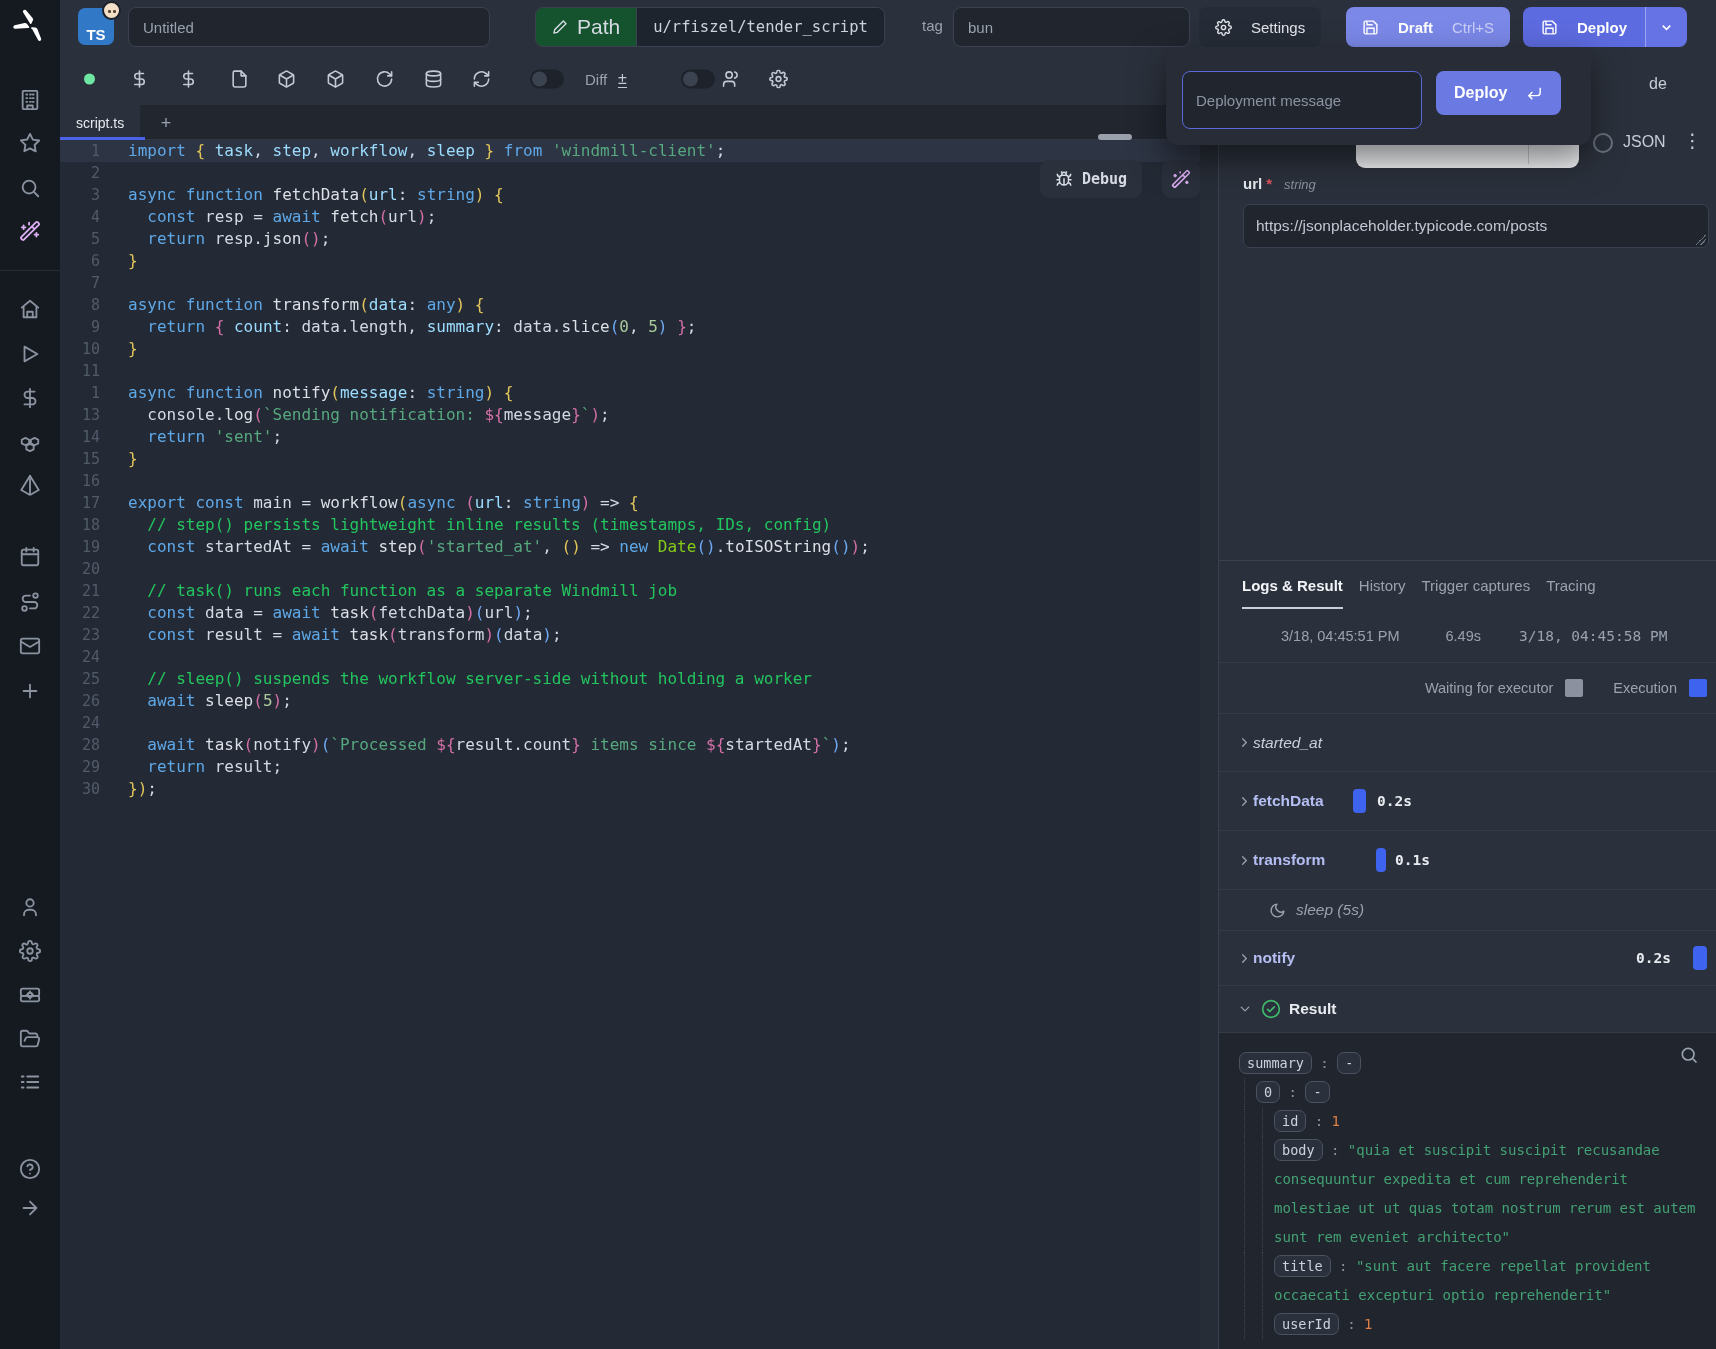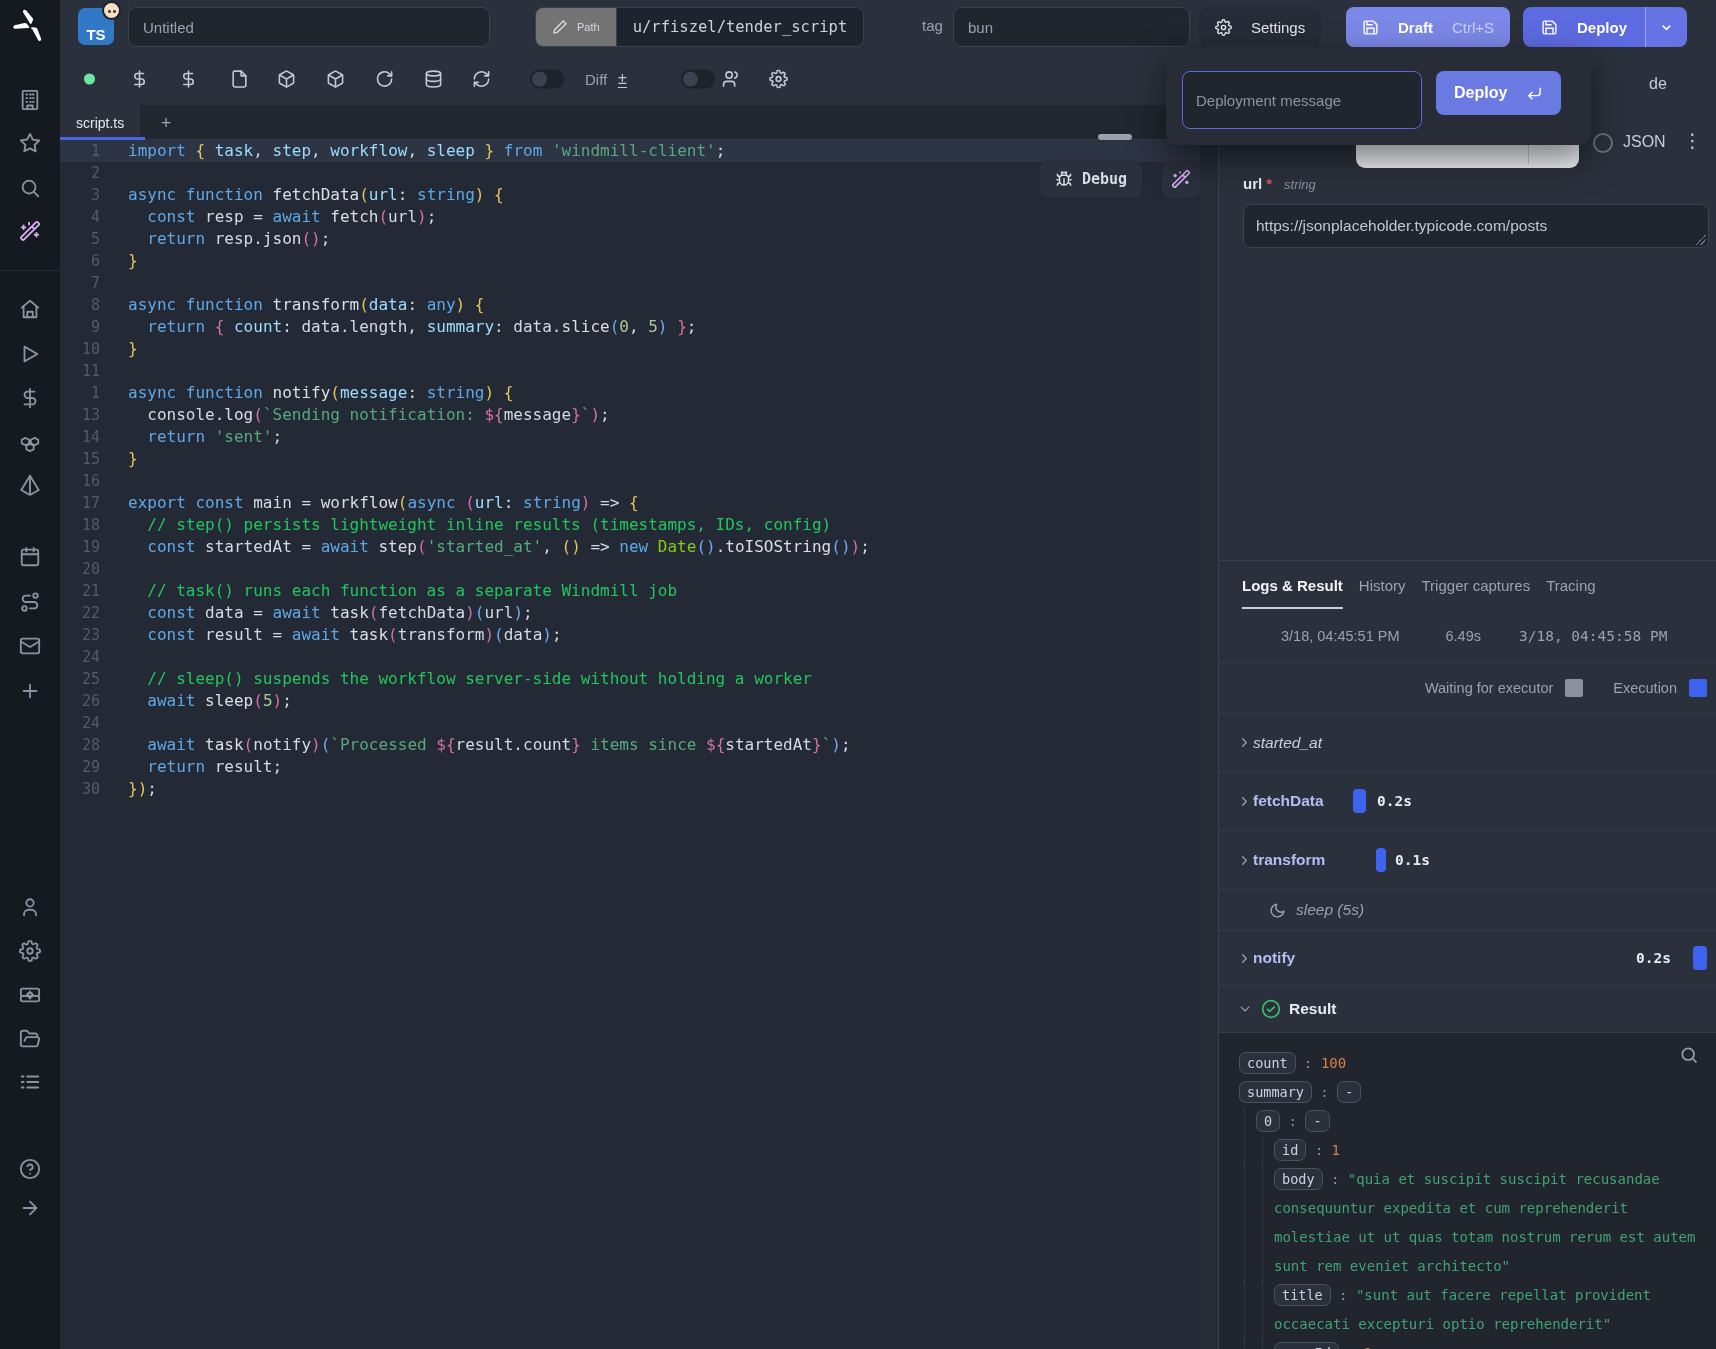--- a/index.html
+++ b/index.html
@@ -15,21 +15,21 @@
   .sb-icon.accent { color:#dcaef2; }
   .sb-div { position:absolute; left:0; width:60px; border-top:1px solid #262c36; }
 
   
   #topbar { position:absolute; left:60px; top:0; width:1656px; height:53px; background:#2b313c; z-index:20; }
   .ts-badge { position:absolute; left:18px; top:8px; width:36px; height:37px; background:#3178c6; border-radius:7px; color:#fff; font-weight:bold; font-size:15px; display:flex; align-items:flex-end; justify-content:center; padding-bottom:2px; }
   .ts-bun { position:absolute; right:-7px; top:-7px; width:19px; height:19px; border-radius:50%; background:#f3e0c7; border:2px solid #1d222b; }
   .ts-bun i { position:absolute; width:2.5px; height:2.5px; border-radius:50%; background:#54402f; top:7px; }
   .tb-input { position:absolute; top:7px; height:40px; background:#20252e; border:1px solid #3a4150; border-radius:8px; color:#9aa2b0; font-size:15px; display:flex; align-items:center; padding:0 14px; }
   .path-group { position:absolute; left:475px; top:7px; height:40px; display:flex; border:1px solid #3a4150; border-radius:8px; overflow:hidden; }
-  .path-left { background:#737373; display:flex; align-items:center; gap:9px; padding:0 16px; color:#d6dae2; font-size:11px; border-right:1px solid #3a4150; }
+  .path-left { background:#14532d; display:flex; align-items:center; gap:9px; padding:0 16px; color:#d6dae2; font-size:21px; border-right:1px solid #3a4150; }
   .path-left svg { width:16px; height:16px; }
   .path-right { background:#1e242e; display:flex; align-items:center; padding:0 16px; color:#ccd2dc; font-size:15.5px; font-family:"DejaVu Sans Mono","Liberation Mono",monospace; }
   .tag-label { position:absolute; left:862px; top:17px; color:#9aa2b0; font-size:15px; }
   .btn { display:flex; align-items:center; gap:19px; border-radius:8px; font-size:15px; cursor:pointer; }
   #settings-btn { position:absolute; left:1139px; top:7px; height:40px; padding:0 16px; background:#262c37; color:#e2e5ea; }
   #settings-btn svg { width:17px; height:17px; }
   #draft-btn { position:absolute; left:1286px; top:7px; height:40px; padding:0 16px; background:#7b88e8; color:#fff; font-weight:600; }
   #draft-btn .kbd { color:rgba(255,255,255,.6); font-weight:400; }
   #draft-btn svg, #deploy-btn svg { width:17px; height:17px; }
   #deploy-split { position:absolute; left:1463px; top:7px; height:40px; display:flex; border-radius:8px; overflow:hidden; }
@@ -552,21 +552,20 @@
               </svg></span>
       <span class="res-title">Result</span>
           </div>
         </div>
       <div id="result-box">
         <svg id="result-search" viewBox="0 0 24 24" fill="none" stroke="currentColor" stroke-width="2">
             <circle cx="11" cy="11" r="7"></circle>
             <path d="M21 21l-4.3-4.3"></path>
           </svg>
         <div id="result-items">
-            <div class="res-item" data-ind="0"><span class="kpill">count</span> : <span class="vnum">100</span></div>
             <div class="res-item" data-ind="0"><span class="kpill">summary</span> : <span class="kpill">-</span></div>
             <div class="res-item" data-ind="1"><span class="kpill">0</span> : <span class="kpill">-</span></div>
             <div class="res-item" data-ind="2"><span class="kpill">id</span> : <span class="vnum">1</span></div>
             <div class="res-item" data-ind="2"><span class="kpill">body</span> : <span class="vstr">"quia et suscipit suscipit recusandae consequuntur expedita et cum reprehenderit molestiae ut ut quas totam nostrum rerum est autem sunt rem eveniet architecto"</span></div>
             <div class="res-item" data-ind="2"><span class="kpill">title</span> : <span class="vstr">"sunt aut facere repellat provident occaecati excepturi optio reprehenderit"</span></div>
             <div class="res-item" data-ind="2"><span class="kpill">userId</span> : <span class="vnum">1</span></div>
           </div>
       </div>
     </div>
   </section>

